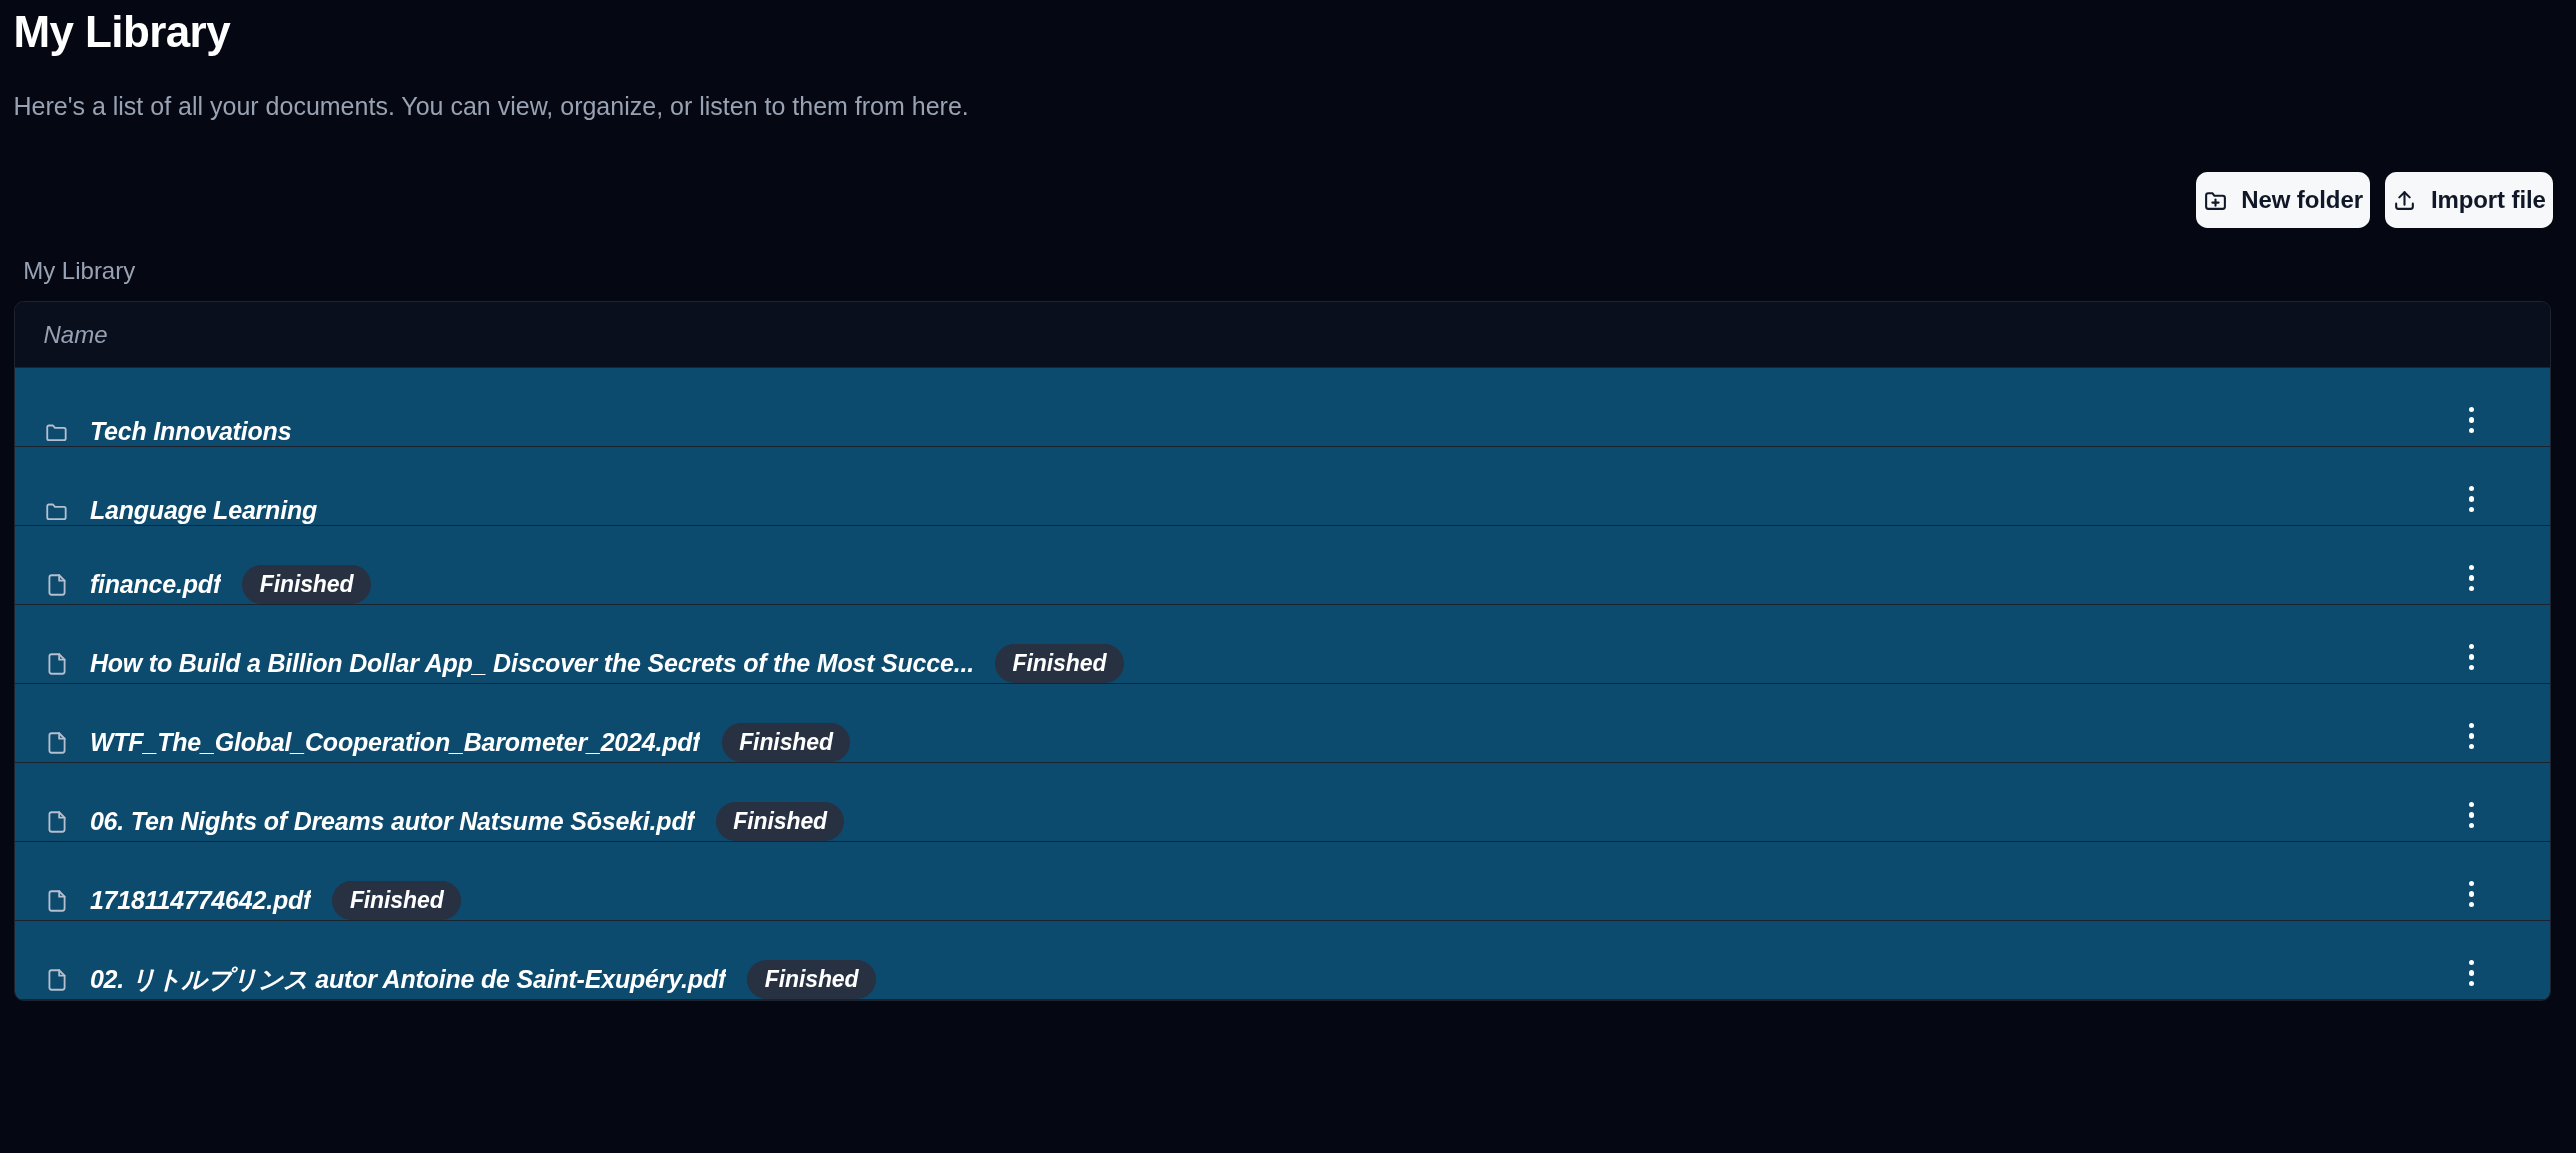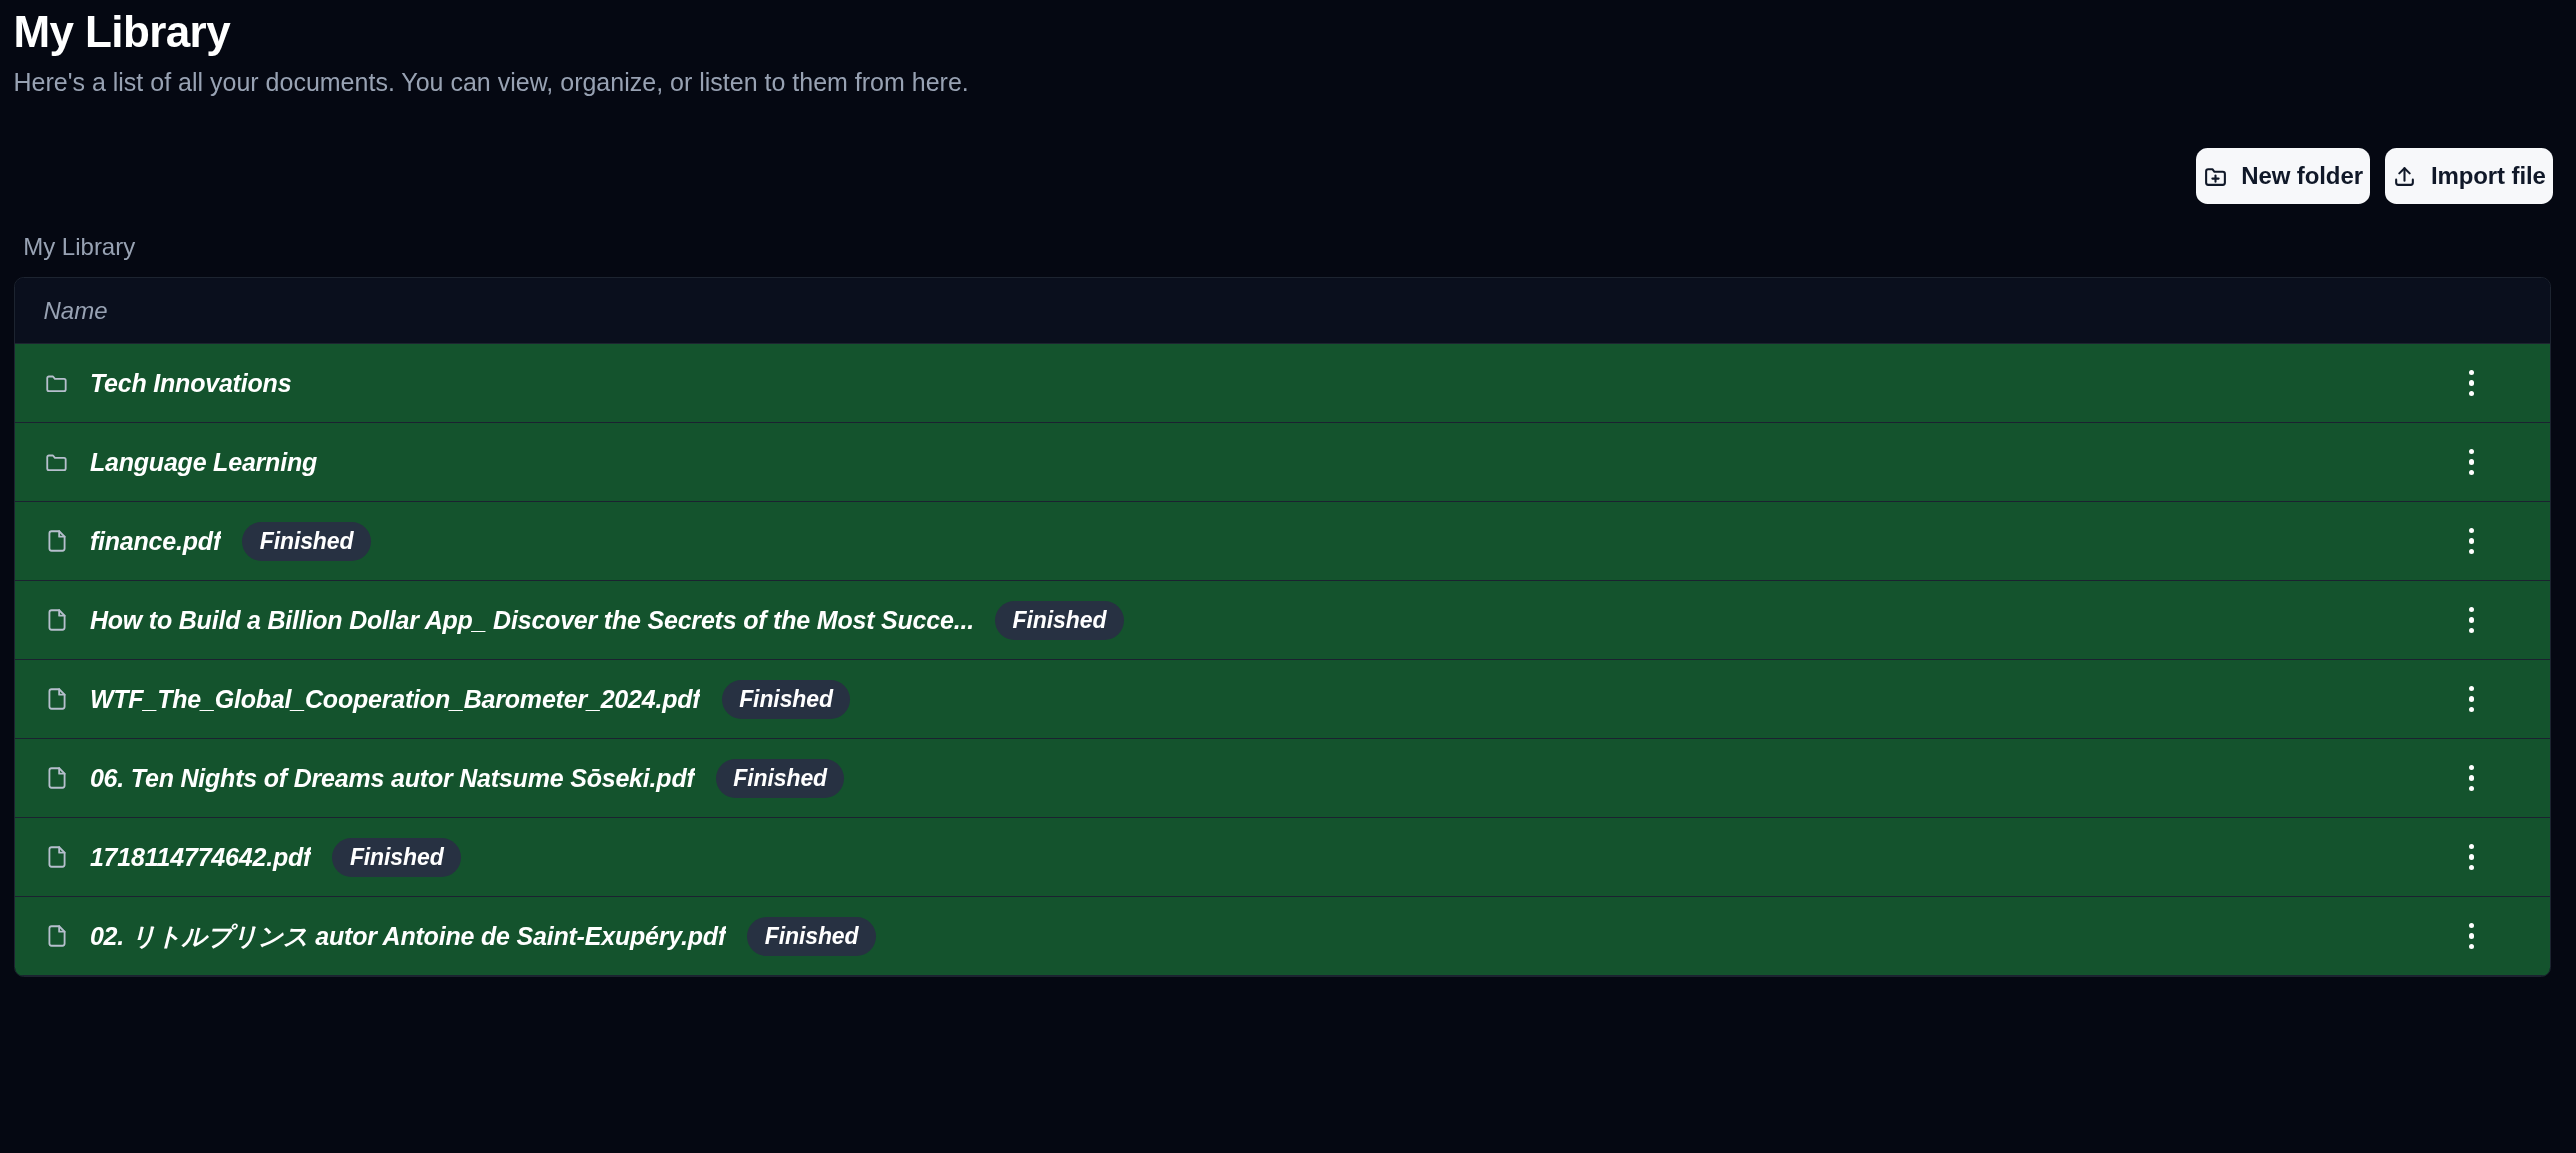--- a/index.html
+++ b/index.html
@@ -31,21 +31,21 @@
     letter-spacing: -0.6px;
     color: #ffffff;
     padding-top: 5.8px;
     line-height: 1.18;
   }
 
   .page-subtitle {
     font-size: 25px;
     font-weight: 400;
     color: #98a2b3;
-    margin-top: 8px;
+    margin-top: 32px;
     line-height: 1.3;
   }
 
   
   .action-bar {
     display: flex;
     justify-content: flex-end;
     align-items: center;
     gap: 15.5px;
     margin-top: 50px;
@@ -104,24 +104,24 @@
 
   .col-name {
     font-size: 24px;
     color: #98a2b3;
     font-weight: 400;
   }
 
   .row {
     height: 79px;
     display: flex;
-    align-items: center;
+    align-items: flex-end;
     padding: 0 23px 0 29px;
     border-bottom: 1px solid #1b2230;
-    background: #14532d;
+    background: #0c4a6e;
   }
   .row:last-child { border-bottom: 1px solid #1b2230; }
 
   .row-main {
     display: flex;
     align-items: center;
     gap: 19.4px;
     flex: 1 1 auto;
     min-width: 0;
   }

